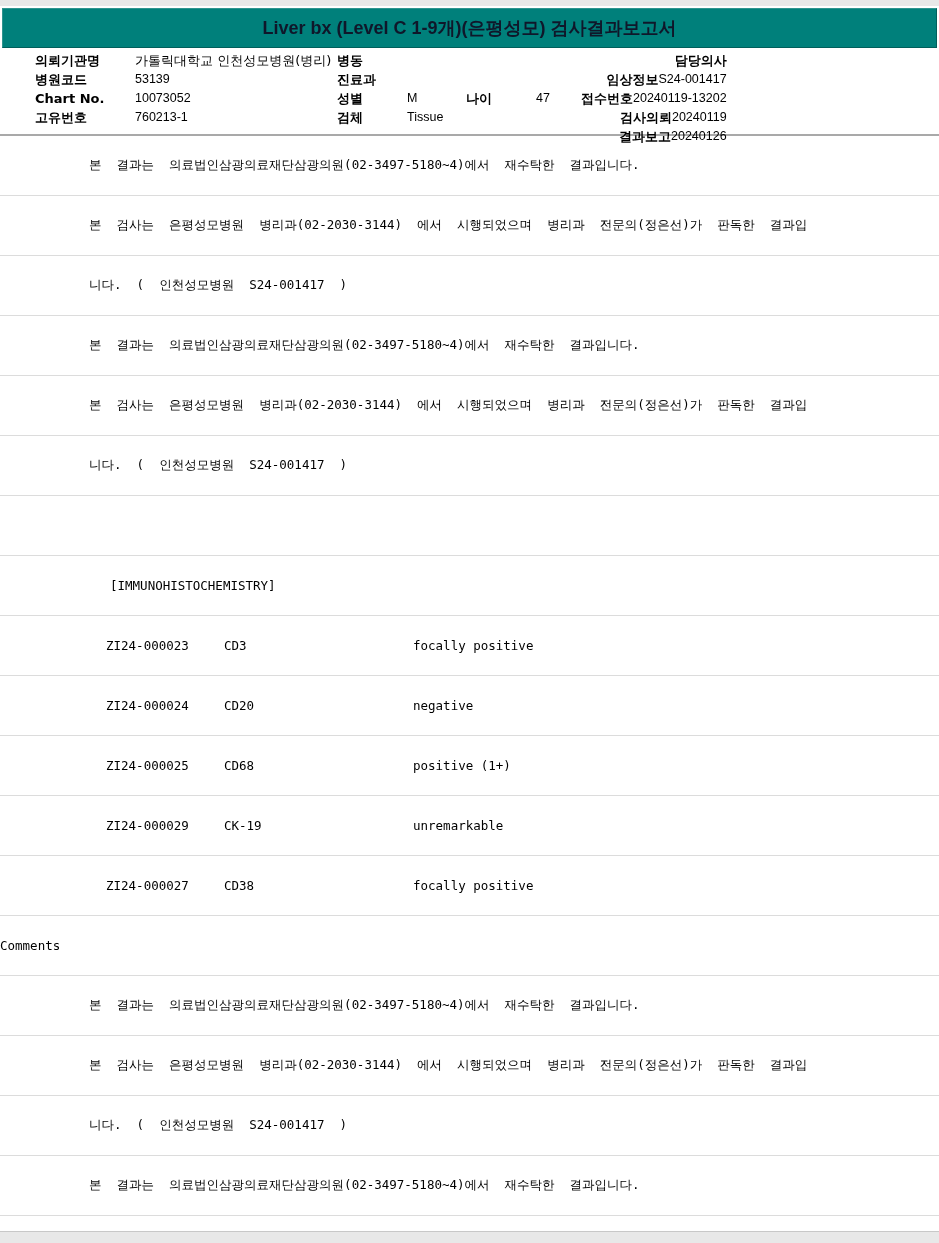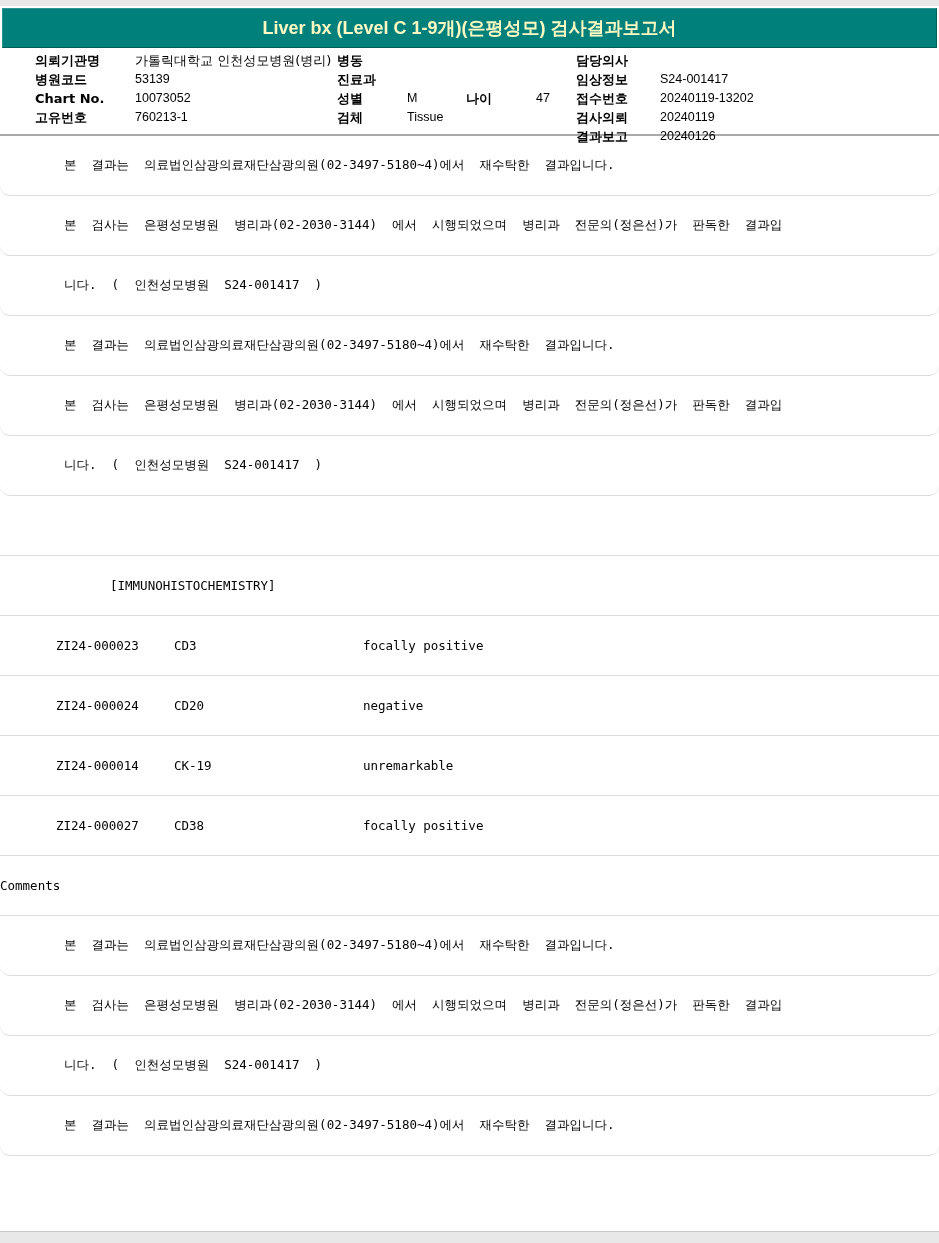--- a/index.html
+++ b/index.html
@@ -19,31 +19,31 @@
     height:6px;background:#e8e8e8;border-bottom:2px solid #ffffff;
   }
   .banner{
     margin:0 2px;height:40px;box-sizing:border-box;
     background:#00807b;
     border-top:1px solid #2e948f;border-left:1px solid #2e948f;
     border-bottom:1px solid #005f5b;border-right:1px solid #005f5b;
     display:flex;align-items:center;justify-content:center;
   }
   .banner .title-text{
-    color:#fef9c3;font-size:18px;font-weight:bold;
+    color:#0f172a;font-size:18px;font-weight:bold;
     font-family:"Liberation Sans","DejaVu Sans",sans-serif;
     white-space:nowrap;
   }
   .info-panel{
     position:relative;height:86px;font-size:13px;
   }
   .info-col{position:absolute;top:3px;}
   .col-left{left:35px;}
   .col-mid{left:337px;}
-  .col-right{left:576px;}
+  .col-right{left:549px;text-align:right;}
   .info-row{height:19px;line-height:19px;white-space:nowrap;}
   .lbl{font-weight:bold;display:inline-block;vertical-align:top;}
   .col-left .lbl{width:100px;}
   .col-mid .lbl{width:70px;}
   .col-right .lbl{width:84px;}
   .val{display:inline-block;vertical-align:top;
        font-family:Liberation Sans, sans-serif;
        font-size:12.5px;}
   .val-korean{font-family:"DejaVu Sans","Liberation Sans",sans-serif;font-size:13px;}
   .val-sex{width:59px;}
@@ -51,24 +51,24 @@
   .divider{height:2px;background:#a9a9a9;}
   .rows{font-size:13px;}
   .row{
     height:60px;box-sizing:border-box;
     border-bottom:1px solid #dcdcdc;
     display:flex;align-items:center;
     white-space:pre;
     font-family:"DejaVu Sans Mono","DejaVu Sans",monospace,sans-serif;
     font-size:12.5px;
   }
-  .row.note{padding-left:64px;border-radius:10px;}
+  .row.note{padding-left:89px;}
   .row.section{padding-left:110px;}
   .row.comments{}
-  .row.result{padding-left:56px;}
+  .row.result{padding-left:106px;}
   .r-code{display:inline-block;width:118px;}
   .r-ab{display:inline-block;width:189px;}
   .bottom-strip{
     position:absolute;left:0;right:0;bottom:0;height:11px;
     background:#e8e8e8;border-top:1px solid #c8c8c8;
   }
 </style>
 </head>
 <body>
 
@@ -147,21 +147,24 @@
 
     <div class="row section"><span>[IMMUNOHISTOCHEMISTRY]</span></div>
 
     <div class="row result">
       <span class="r-code">ZI24-000023</span><span class="r-ab">CD3</span><span class="r-res">focally positive</span>
     </div>
     <div class="row result">
       <span class="r-code">ZI24-000024</span><span class="r-ab">CD20</span><span class="r-res">negative</span>
     </div>
     <div class="row result">
-      <span class="r-code">ZI24-000014</span><span class="r-ab">CK-19</span><span class="r-res">unremarkable</span>
+      <span class="r-code">ZI24-000025</span><span class="r-ab">CD68</span><span class="r-res">positive (1+)</span>
+    </div>
+    <div class="row result">
+      <span class="r-code">ZI24-000029</span><span class="r-ab">CK-19</span><span class="r-res">unremarkable</span>
     </div>
     <div class="row result">
       <span class="r-code">ZI24-000027</span><span class="r-ab">CD38</span><span class="r-res">focally positive</span>
     </div>
 
     <div class="row comments"><span>Comments</span></div>
 
     <div class="row note"><span>본  결과는  의료법인삼광의료재단삼광의원(02-3497-5180~4)에서  재수탁한  결과입니다.</span></div>
     <div class="row note"><span>본  검사는  은평성모병원  병리과(02-2030-3144)  에서  시행되었으며  병리과  전문의(정은선)가  판독한  결과입</span></div>
     <div class="row note"><span>니다.  (  인천성모병원  S24-001417  )</span></div>

